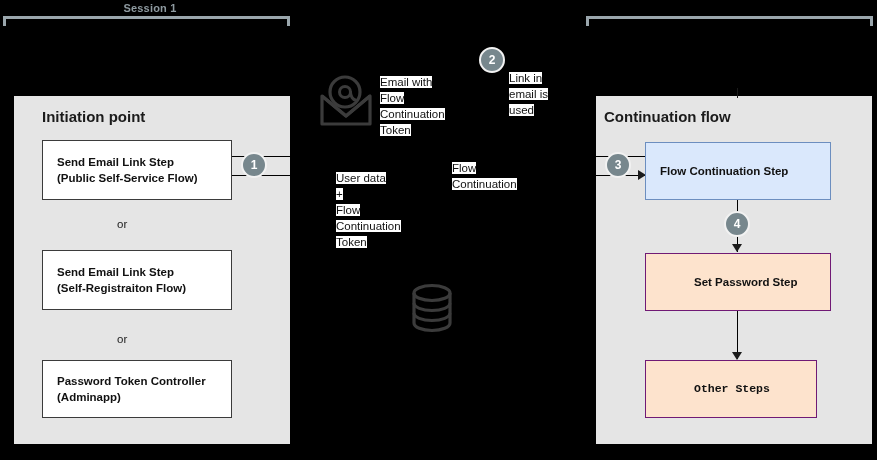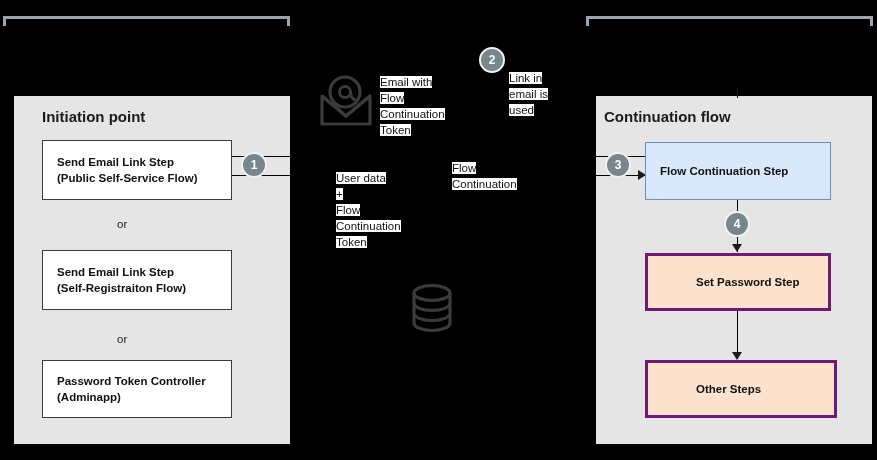--- a/index.html
+++ b/index.html
@@ -53,21 +53,21 @@
     padding-left:14px;
   }
   .box span{
     font-size:11.5px;
     font-weight:bold;
     color:#111;
     line-height:16px;
   }
   .box-white{ background:#ffffff; border:1px solid #3b3b3b; }
   .box-blue { background:#dae8fc; border:1px solid #6c8ebf; }
-  .box-orange{ background:#fde3cd; border:3px solid #701a75;padding-left:48px; }
+  .box-orange{ background:#fde3cd; border:1px solid #701a75;padding-left:48px; }
 
   .or-label{
     position:absolute;
     font-size:11.5px;
     color:#1b1b1b;
     text-align:left;
     width:40px;
   }
 
   
@@ -119,20 +119,21 @@
     -webkit-box-decoration-break:clone;
   }
 
   .icon{ position:absolute; }
 </style>
 </head>
 <body>
 
 <div id="canvas">
 
+  <div class="session-label" style="left:60px;top:2px;width:180px;">Session 1</div>
   <div class="bracket" style="left:3px;top:16px;width:287px;"></div>
 
   <div class="bracket" style="left:586px;top:16px;width:287px;"></div>
 
   <div class="panel" style="left:14px;top:96px;width:276px;height:348px;"></div>
   <div class="panel-title" style="left:22px;top:108px;margin-left:20px;">Initiation point</div>
 
   <div class="box box-white" style="left:42px;top:140px;width:190px;height:60px;">
     <span>
       <span>Send Email Link Step</span><br>
@@ -229,17 +230,17 @@
   <div class="arrow-down" style="left:732px;top:244px;"></div>
   <div class="step-circle" style="left:724px;top:211px;">4</div>
 
   <div class="box box-orange" style="left:645px;top:253px;width:186px;height:58px;">
     <span>Set Password Step</span>
   </div>
 
   <div class="vline" style="left:737px;top:311px;height:48px;"></div>
   <div class="arrow-down" style="left:732px;top:352px;"></div>
 
-  <div class="box box-orange" style="left:645px;top:360px;width:192px;height:58px;">
+  <div class="box box-orange" style="left:645px;top:360px;width:172px;height:58px;font-family:Liberation Mono, monospace;">
     <span>Other Steps</span>
   </div>
 
 </div>
 
 </body></html>

